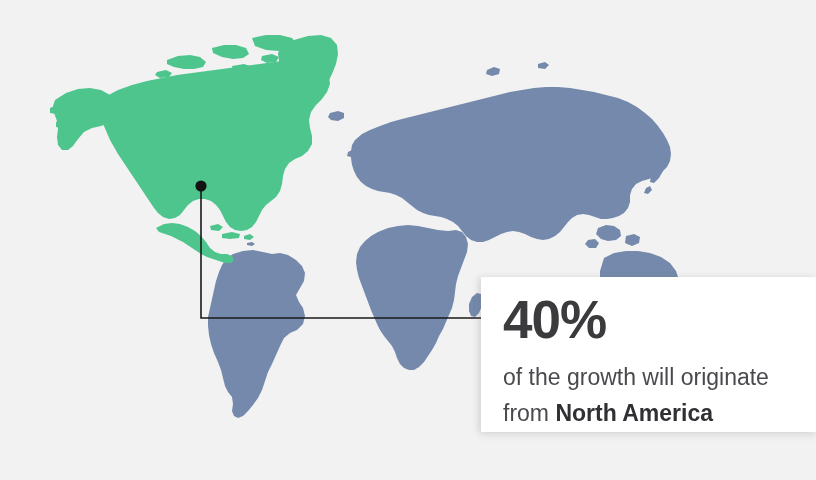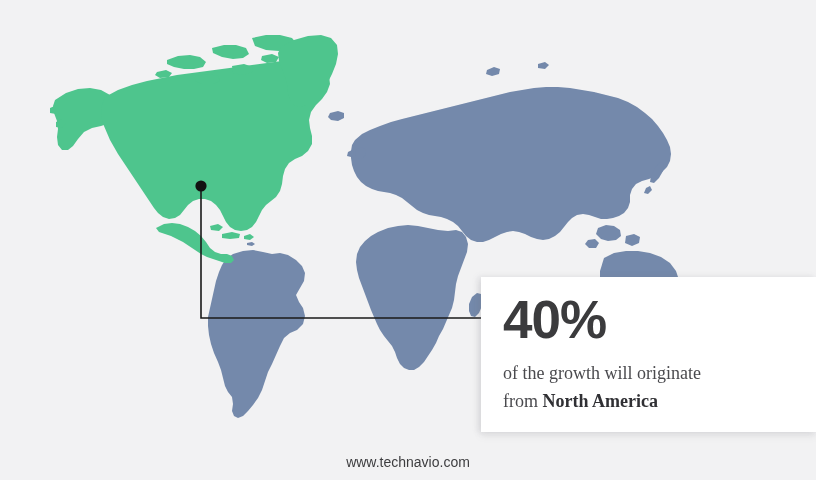--- a/index.html
+++ b/index.html
@@ -62,25 +62,24 @@
   }
   #callout-percent {
     font-size: 53px;
     font-weight: bold;
     color: #3b3b3d;
     line-height: 1.0;
     letter-spacing: -1px;
     margin: 0 0 14px 0;
   }
   #callout-body {
-    font-size: 18px;
+    font-size: 23px;
     color: #4a4a4e;
     line-height: 1.55;
     font-weight: normal;
-    font-family: Liberation Serif, serif;
   }
   #callout-region {
     font-weight: bold;
     color: #303034;
     margin-top: 20px;
   }
 
   
   #footer-url {
     position: absolute;
@@ -218,15 +217,14 @@
   </svg>
 
   <div id="callout-card">
     <div id="callout-percent">40%</div>
     <div id="callout-body">
       <span>of the growth will originate</span><br>
       <span>from </span><span id="callout-region">North America</span>
     </div>
   </div>
 
-  <div id="footer-url">www.technavio.com</div>
 
 </div>
 
 </body></html>

